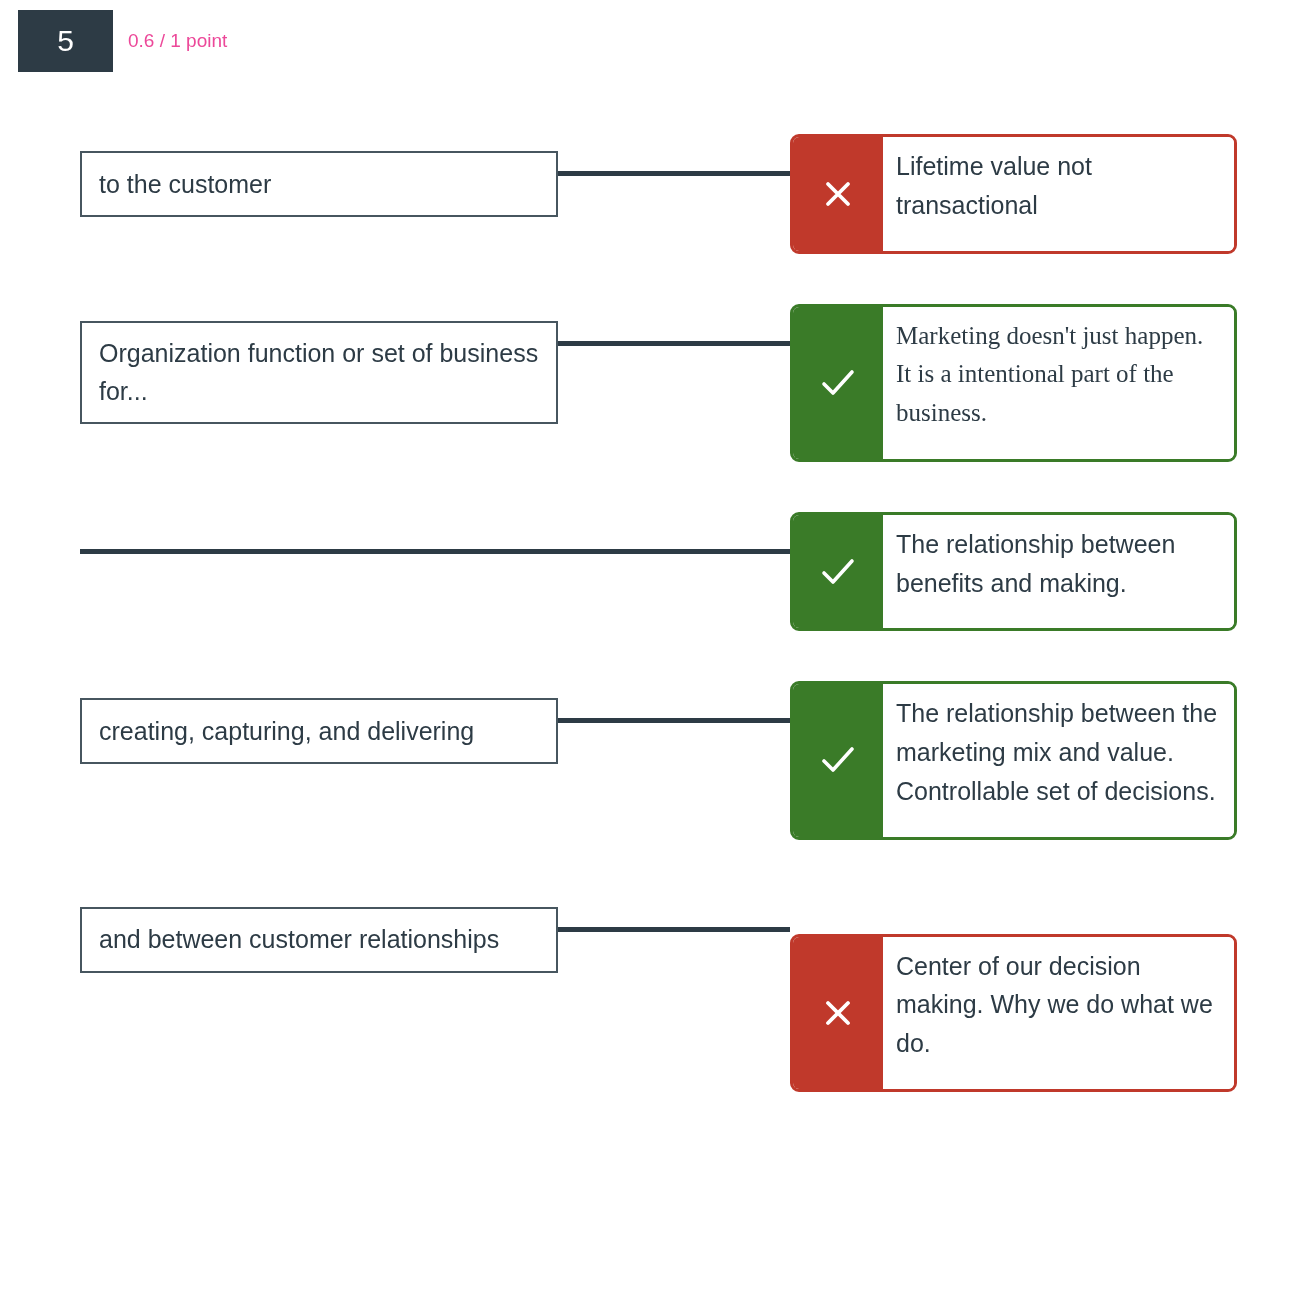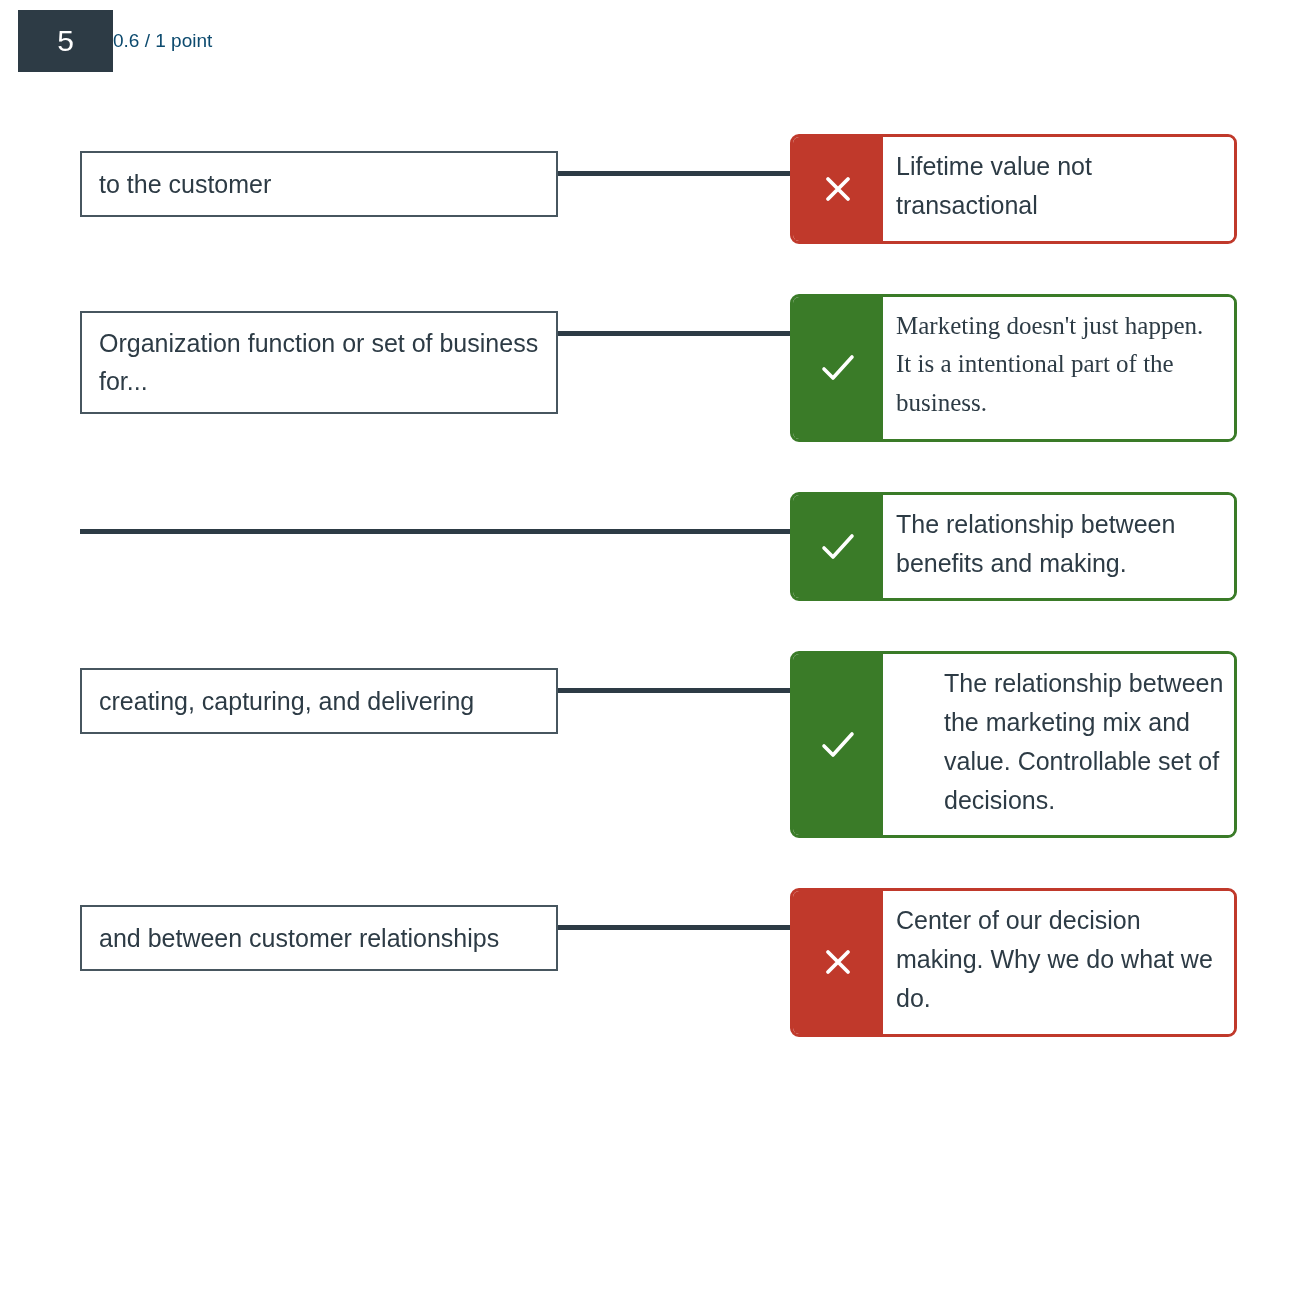--- a/index.html
+++ b/index.html
@@ -25,22 +25,22 @@
     width: 95px;
     height: 62px;
     background: #2d3b45;
     color: #ffffff;
     font-size: 30px;
     display: flex;
     align-items: center;
     justify-content: center;
   }
   .q-score {
-    margin-left: 0;
-    color: #0c4a6e;
+    margin-left: 15px;
+    color: #ec4899;
     font-size: 19px;
   }
   .q-prompt {
     margin: 28px 56px 0 80px;
     max-width: 1135px;
     font-size: 27px;
     line-height: 1.45;
     color: #2d3b45;
   }
   .rows {
@@ -89,21 +89,21 @@
   .result-stub {
     flex: 0 0 90px;
     width: 90px;
     display: flex;
     align-items: center;
     justify-content: center;
   }
   .answer-body {
     flex: 1 1 auto;
     background: #ffffff;
-    padding: 10px 10px 16px 13px;
+    padding: 10px 10px 26px 13px;
     font-size: 25px;
     line-height: 1.55;
     border-radius: 6px 0 0 6px;
   }
   .icon { display: block; }
 </style>
 </head>
 <body>
 
 <div class="page">
@@ -164,39 +164,39 @@
         <span>The relationship between benefits and making.</span>
       </div>
     </div>
   </div>
 
   <div class="row">
     <div class="phrase-box">
       <span>creating, capturing, and delivering</span>
     </div>
     <div class="connector"></div>
-    <div class="answer-card" style="border-color: rgb(58, 123, 40); gap: 48px;">
+    <div class="answer-card" style="border-color: rgb(58, 123, 40);">
       <div class="result-stub" style="background: rgb(58, 123, 40);">
         <svg class="icon check" width="42" height="34" viewBox="0 0 42 34" aria-hidden="true">
           <path d="M7 18 L16 27 L35 6" fill="none" stroke="#ffffff" stroke-width="3.6" stroke-linecap="round" stroke-linejoin="round"></path>
         </svg>
 
       </div>
       <div class="answer-body">
         <span>The relationship between the marketing mix and value. Controllable set of decisions.</span>
       </div>
     </div>
   </div>
 
   <div class="row">
     <div class="phrase-box">
       <span>and between customer relationships</span>
     </div>
     <div class="connector"></div>
-    <div class="answer-card" style="border-color: rgb(192, 57, 43);">
+    <div class="answer-card" style="border-color: rgb(192, 57, 43); margin-top: 44px;">
       <div class="result-stub" style="background: rgb(192, 57, 43);">
 
         <svg class="icon cross" width="32" height="32" viewBox="0 0 32 32" aria-hidden="true">
           <path d="M6 6 L26 26 M26 6 L6 26" fill="none" stroke="#ffffff" stroke-width="3.8" stroke-linecap="round"></path>
         </svg>
       </div>
       <div class="answer-body">
         <span>Center of our decision making. Why we do what we do.</span>
       </div>
     </div>

